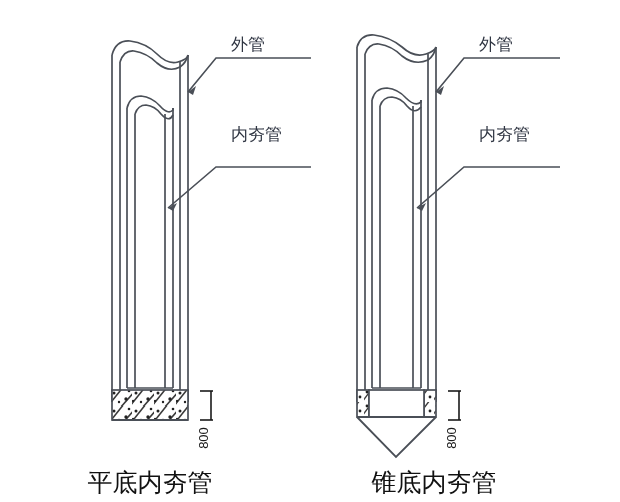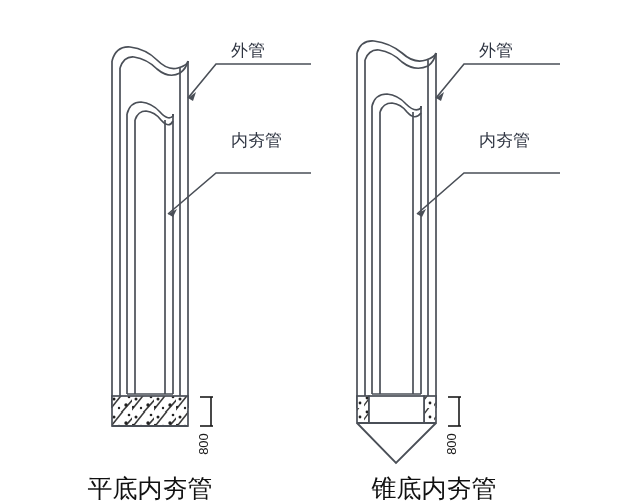--- a/index.html
+++ b/index.html
@@ -9,21 +9,21 @@
   }
   body {
     width: 620px;
     height: 502px;
     font-family: "Liberation Serif", "DejaVu Serif", serif;
     overflow: hidden;
     position: relative;
   }
   #figure-root {
     position: absolute;
-    left: 0; top: 16px;
+    left: 0; top: 10px;
     width: 620px;
     height: 426px;
   }
   svg#diagram {
     display: block;
     width: 620px;
     height: 502px;
   }
   .cap {
     font-family: "Liberation Serif", "DejaVu Serif", serif;

